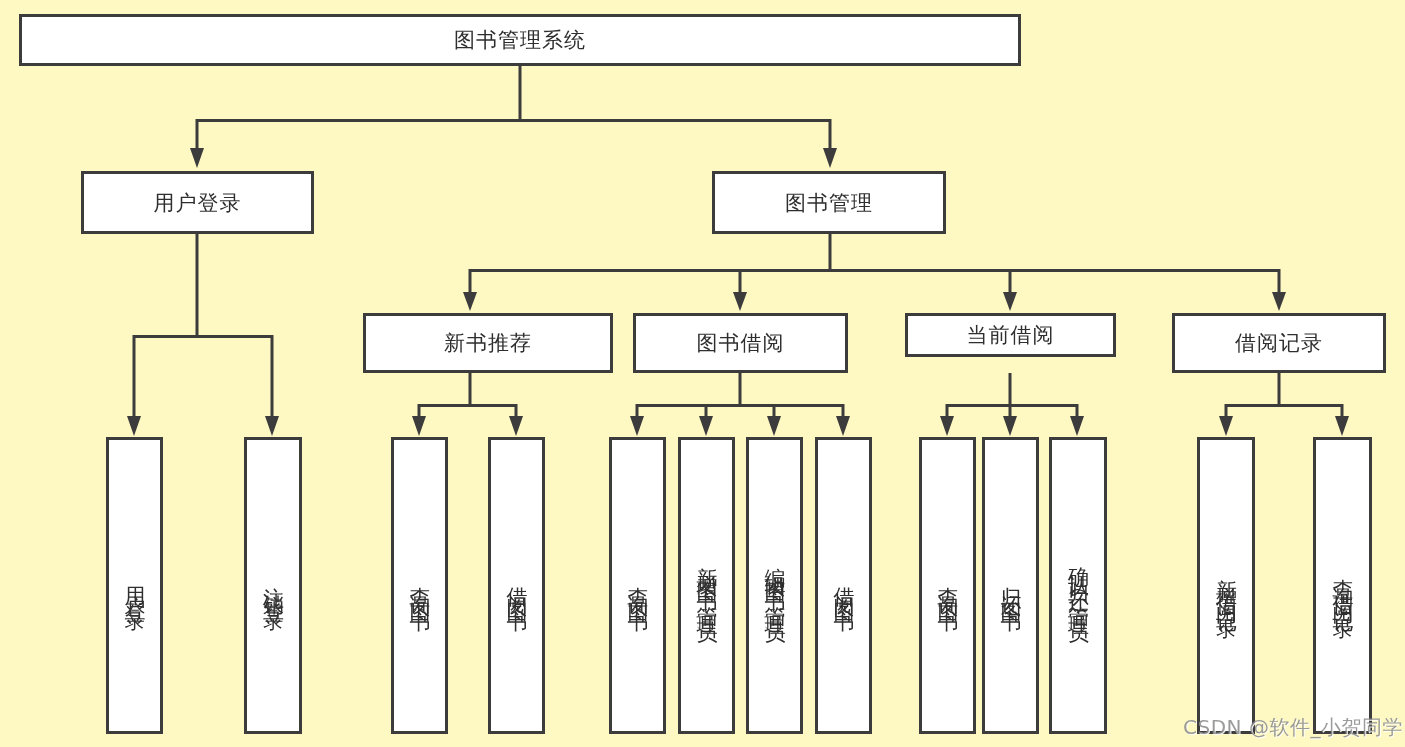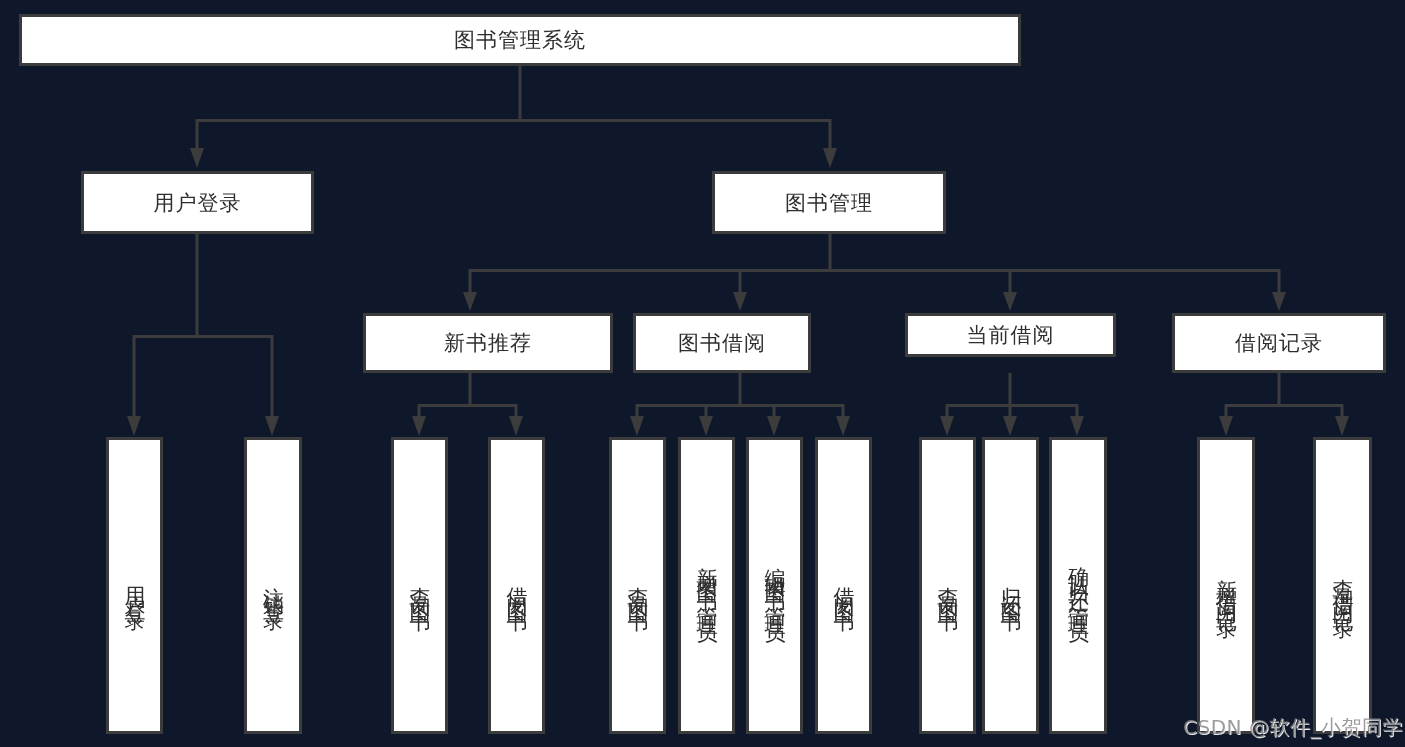--- a/index.html
+++ b/index.html
@@ -1,20 +1,20 @@
 <!DOCTYPE html>
 <html><head>
 <meta charset="utf-8">
 <style>
   html, body { margin: 0; padding: 0; background: #ffffff; }
   .canvas {
     position: relative;
     width: 1405px;
     height: 747px;
-    background: #0f172a;
+    background: #fef9c3;
     font-family: "DejaVu Sans", "Liberation Sans", sans-serif;
     overflow: hidden;
   }
   .connectors {
     position: absolute;
     left: 0; top: 0;
     width: 1405px; height: 747px;
     pointer-events: none;
   }
   .node {
@@ -100,21 +100,21 @@
   <div class="node" style="left:81px; top:171px; width:233px; height:63px;">
     <span class="h-label">用户登录</span>
   </div>
   <div class="node" style="left:712px; top:171px; width:234px; height:63px;">
     <span class="h-label">图书管理</span>
   </div>
 
   <div class="node" style="left:363px; top:313px; width:250px; height:60px;">
     <span class="h-label">新书推荐</span>
   </div>
-  <div class="node" style="left:633px; top:313px; width:178px; height:60px;">
+  <div class="node" style="left:633px; top:313px; width:215px; height:60px;">
     <span class="h-label">图书借阅</span>
   </div>
   <div class="node" style="left:905px; top:313px; width:211px; height:44px;">
     <span class="h-label">当前借阅</span>
   </div>
   <div class="node" style="left:1172px; top:313px; width:214px; height:60px;">
     <span class="h-label">借阅记录</span>
   </div>
 
   <div class="node leaf" style="left:106px; top:437px; width:57px; height:297px;">

